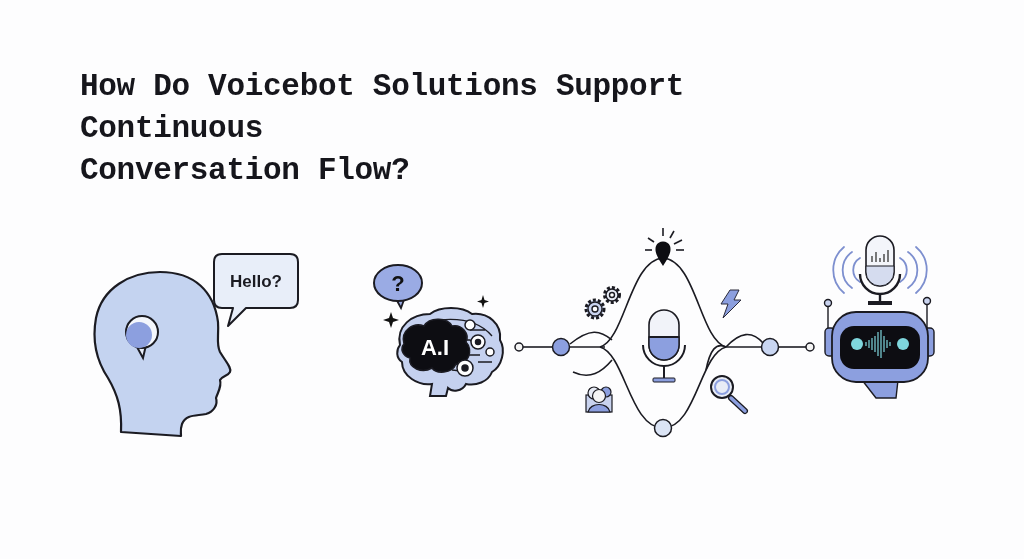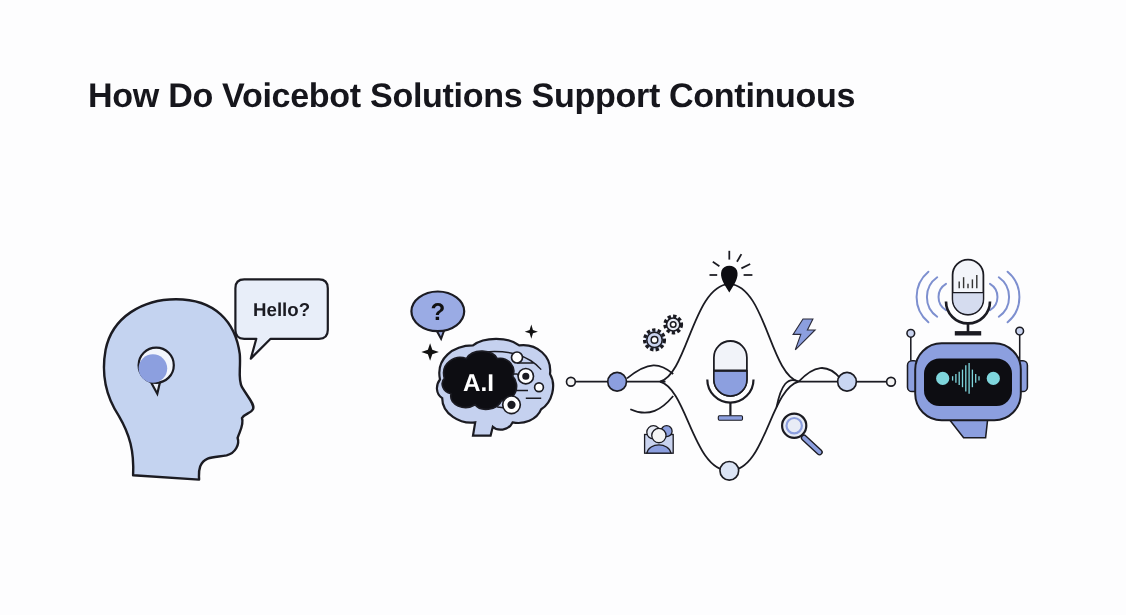--- a/index.html
+++ b/index.html
@@ -4,21 +4,21 @@
   <style>
     html, body { margin: 0; padding: 0; }
     body {
       width: 1024px; height: 559px; overflow: hidden;
       background: #fdfdfe;
       font-family: "Liberation Sans", sans-serif;
       position: relative;
     }
     .title {
       position: absolute; left: 80px; top: 66px;
-      font-family: Liberation Sans, sans-serif;
+      font-family: Liberation Mono, monospace;
       font-weight: 700; font-size: 31px; line-height: 42px;
       color: #16161c; letter-spacing: -0.3px; margin: 0;
       width: 760px;
     }
     .title span { display: block; }
     svg.art { position: absolute; left: 0; top: 0; }
     .hello-text {
       font-family: "Liberation Sans", sans-serif;
       font-weight: 700; font-size: 17px; fill: #1b1b22;
     }
@@ -29,20 +29,21 @@
     .q-text {
       font-family: "Liberation Sans", sans-serif;
       font-weight: 700; font-size: 22px; fill: #111;
     }
   </style>
 </head>
 <body>
 
 <h1 class="title">
   <span>How Do Voicebot Solutions Support Continuous</span>
+  <span>Conversation Flow?</span>
 </h1>
 
 <svg class="art" width="1024" height="559" viewBox="0 0 1024 559">
 
   <g>
     <g>
       <path d="M121,432 C122,410 118,395 108,378 C96,360 92,340 96,318 C102,288 130,272 160,272 C195,272 214,292 218,322 C219,336 216,344 220,352 C226,362 232,368 230,372 C228,376 222,376 220,380 C222,386 218,392 216,398 C218,404 214,412 206,414 C196,416 186,414 182,424 C180,430 181,432 181,436 Z" fill="#c4d3f0" stroke="#1b1b22" stroke-width="2.2" stroke-linejoin="round"></path>
     </g>
     <g>
       <path d="M137,347 L143,358 L146,345 Z" fill="#e9eef9" stroke="#1b1b22" stroke-width="2"></path>

